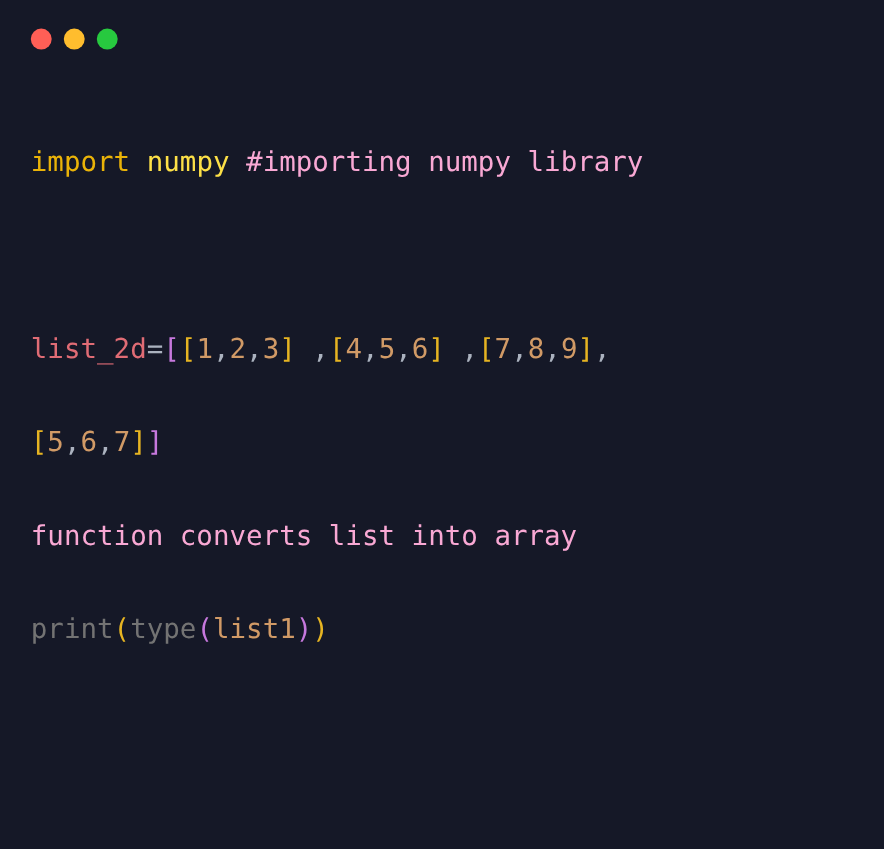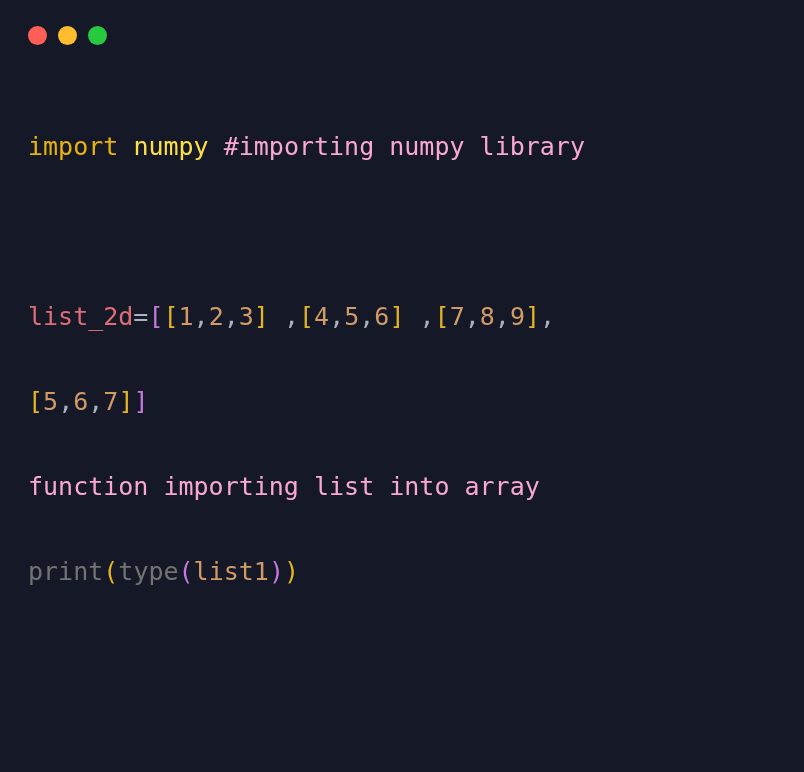--- a/index.html
+++ b/index.html
@@ -58,19 +58,19 @@
   <div class="window-dot dot-red"></div>
   <div class="window-dot dot-yellow"></div>
   <div class="window-dot dot-green"></div>
 </div>
 
 <div class="code-area">
 <div><span class="c-keyword">import</span> <span class="c-module">numpy</span> <span class="c-comment">#importing numpy library</span></div>
 <div class="blank-line"></div>
 <div><span class="c-var">list_2d</span><span class="c-op">=</span><span class="c-bracket">[</span><span class="c-paren">[</span><span class="c-number">1</span><span class="c-op">,</span><span class="c-number">2</span><span class="c-op">,</span><span class="c-number">3</span><span class="c-paren">]</span><span class="c-op"> ,</span><span class="c-paren">[</span><span class="c-number">4</span><span class="c-op">,</span><span class="c-number">5</span><span class="c-op">,</span><span class="c-number">6</span><span class="c-paren">]</span><span class="c-op"> ,</span><span class="c-paren">[</span><span class="c-number">7</span><span class="c-op">,</span><span class="c-number">8</span><span class="c-op">,</span><span class="c-number">9</span><span class="c-paren">]</span><span class="c-op">,</span></div>
 <div><span class="c-paren">[</span><span class="c-number">5</span><span class="c-op">,</span><span class="c-number">6</span><span class="c-op">,</span><span class="c-number">7</span><span class="c-paren">]</span><span class="c-bracket">]</span></div>
-<div><span class="c-comment">function importing list into array</span></div>
+<div><span class="c-comment">function converts list into array</span></div>
 <div><span class="c-func">print</span><span class="c-paren">(</span><span class="c-func">type</span><span class="c-paren2">(</span><span class="c-arg">list1</span><span class="c-paren2">)</span><span class="c-paren">)</span></div>
 
 
 
 
 </div>
 
 </body></html>

